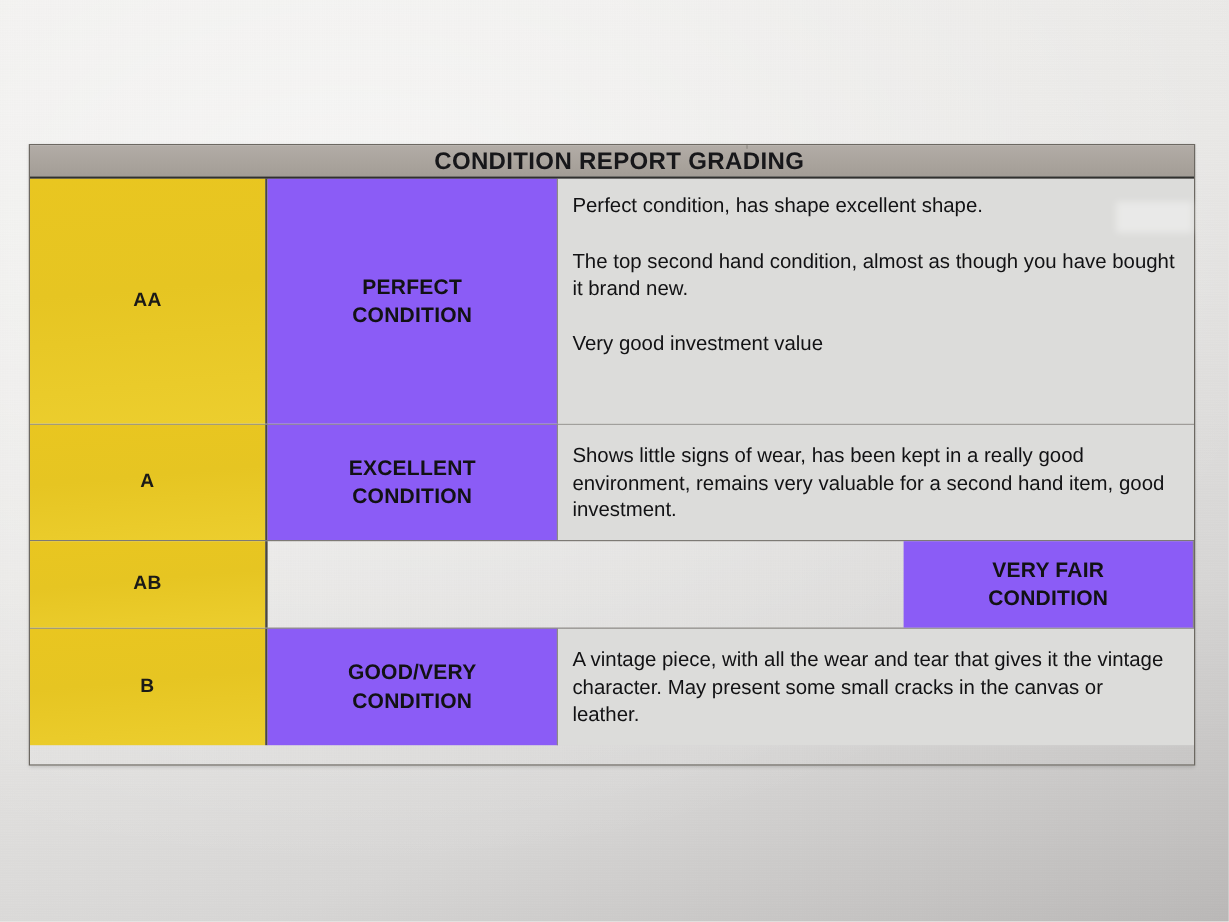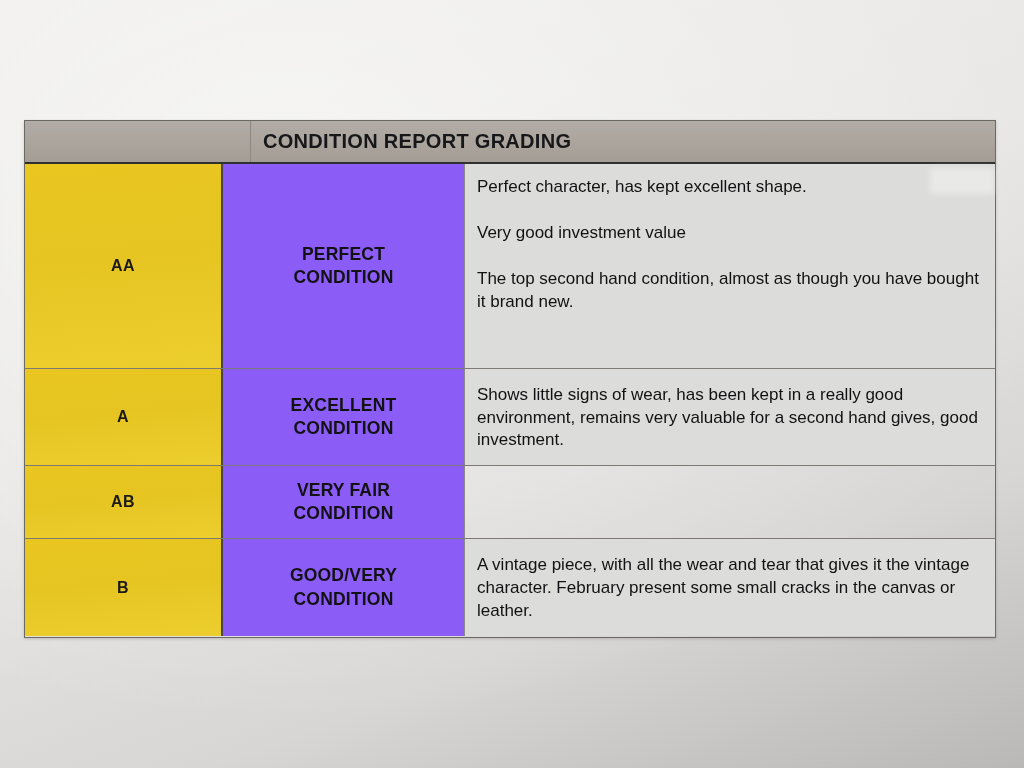--- a/index.html
+++ b/index.html
@@ -39,26 +39,27 @@
     left: 24px;
     top: 120px;
     width: 972px;
     height: 518px;
     box-sizing: border-box;
     border: 1px solid #6c6862;
     box-shadow: 0 1px 3px rgba(0,0,0,0.16);
   }
 
   .table-header {
-    height: 43px;
+    height: 28px;
     background: linear-gradient(180deg, #b2aca6 0%, #aaa49d 55%, #a39d96 100%);
     border-bottom: 2px solid #30302e;
     display: flex;
     align-items: center;
     box-sizing: border-box;
+    flex-direction: column;
   }
   .header-left-pad {
     width: 226px;
     height: 100%;
     border-right: 1px solid #8d8881;
     box-sizing: border-box;
   }
   .header-title {
     flex: 1;
     padding-left: 12px;
@@ -71,21 +72,21 @@
 
   .row {
     display: flex;
     box-sizing: border-box;
     border-bottom: 1px solid #7d7a75;
   }
   .row:last-child { border-bottom: none; }
 
   .row-aa { height: 205px; }
   .row-a  { height: 97px; }
-  .row-ab { height: 73px; }
+  .row-ab { height: 73px; justify-content: space-between; }
   .row-b  { height: 97px; }
 
   .cell-grade {
     width: 198px;
     box-sizing: border-box;
     background: linear-gradient(175deg, #e9c620 0%, #e6c522 45%, #ecce2e 100%);
     border-right: 2px solid #4a4740;
     display: flex;
     align-items: center;
     justify-content: center;
@@ -152,36 +153,36 @@
 
   <div class="row row-aa">
     <div class="cell-grade">
       <span>AA</span>
     </div>
     <div class="cell-name">
       <span>PERFECT</span>
       <span>CONDITION</span>
     </div>
     <div class="cell-desc">
-      <p>Perfect character, has kept excellent shape.</p>
+      <p>Perfect condition, has shape excellent shape.</p>
+      <p>The top second hand condition, almost as though you have bought it brand new.</p>
       <p>Very good investment value</p>
-      <p>The top second hand condition, almost as though you have bought it brand new.</p>
     </div>
   </div>
 
   <div class="row row-a">
     <div class="cell-grade">
       <span>A</span>
     </div>
     <div class="cell-name">
       <span>EXCELLENT</span>
       <span>CONDITION</span>
     </div>
     <div class="cell-desc center">
-      <p>Shows little signs of wear, has been kept in a really good environment, remains very valuable for a second hand gives, good investment.</p>
+      <p>Shows little signs of wear, has been kept in a really good environment, remains very valuable for a second hand item, good investment.</p>
     </div>
   </div>
 
   <div class="row row-ab">
     <div class="cell-grade">
       <span>AB</span>
     </div>
     <div class="cell-name">
       <span>VERY FAIR</span>
       <span>CONDITION</span>
@@ -190,19 +191,19 @@
 
   <div class="row row-b">
     <div class="cell-grade">
       <span>B</span>
     </div>
     <div class="cell-name">
       <span>GOOD/VERY</span>
       <span>CONDITION</span>
     </div>
     <div class="cell-desc center">
-      <p>A vintage piece, with all the wear and tear that gives it the vintage character. February present some small cracks in the canvas or leather.</p>
+      <p>A vintage piece, with all the wear and tear that gives it the vintage character. May present some small cracks in the canvas or leather.</p>
     </div>
   </div>
 
 </div>
 
 <div class="smudge"></div>
 
 </body></html>

